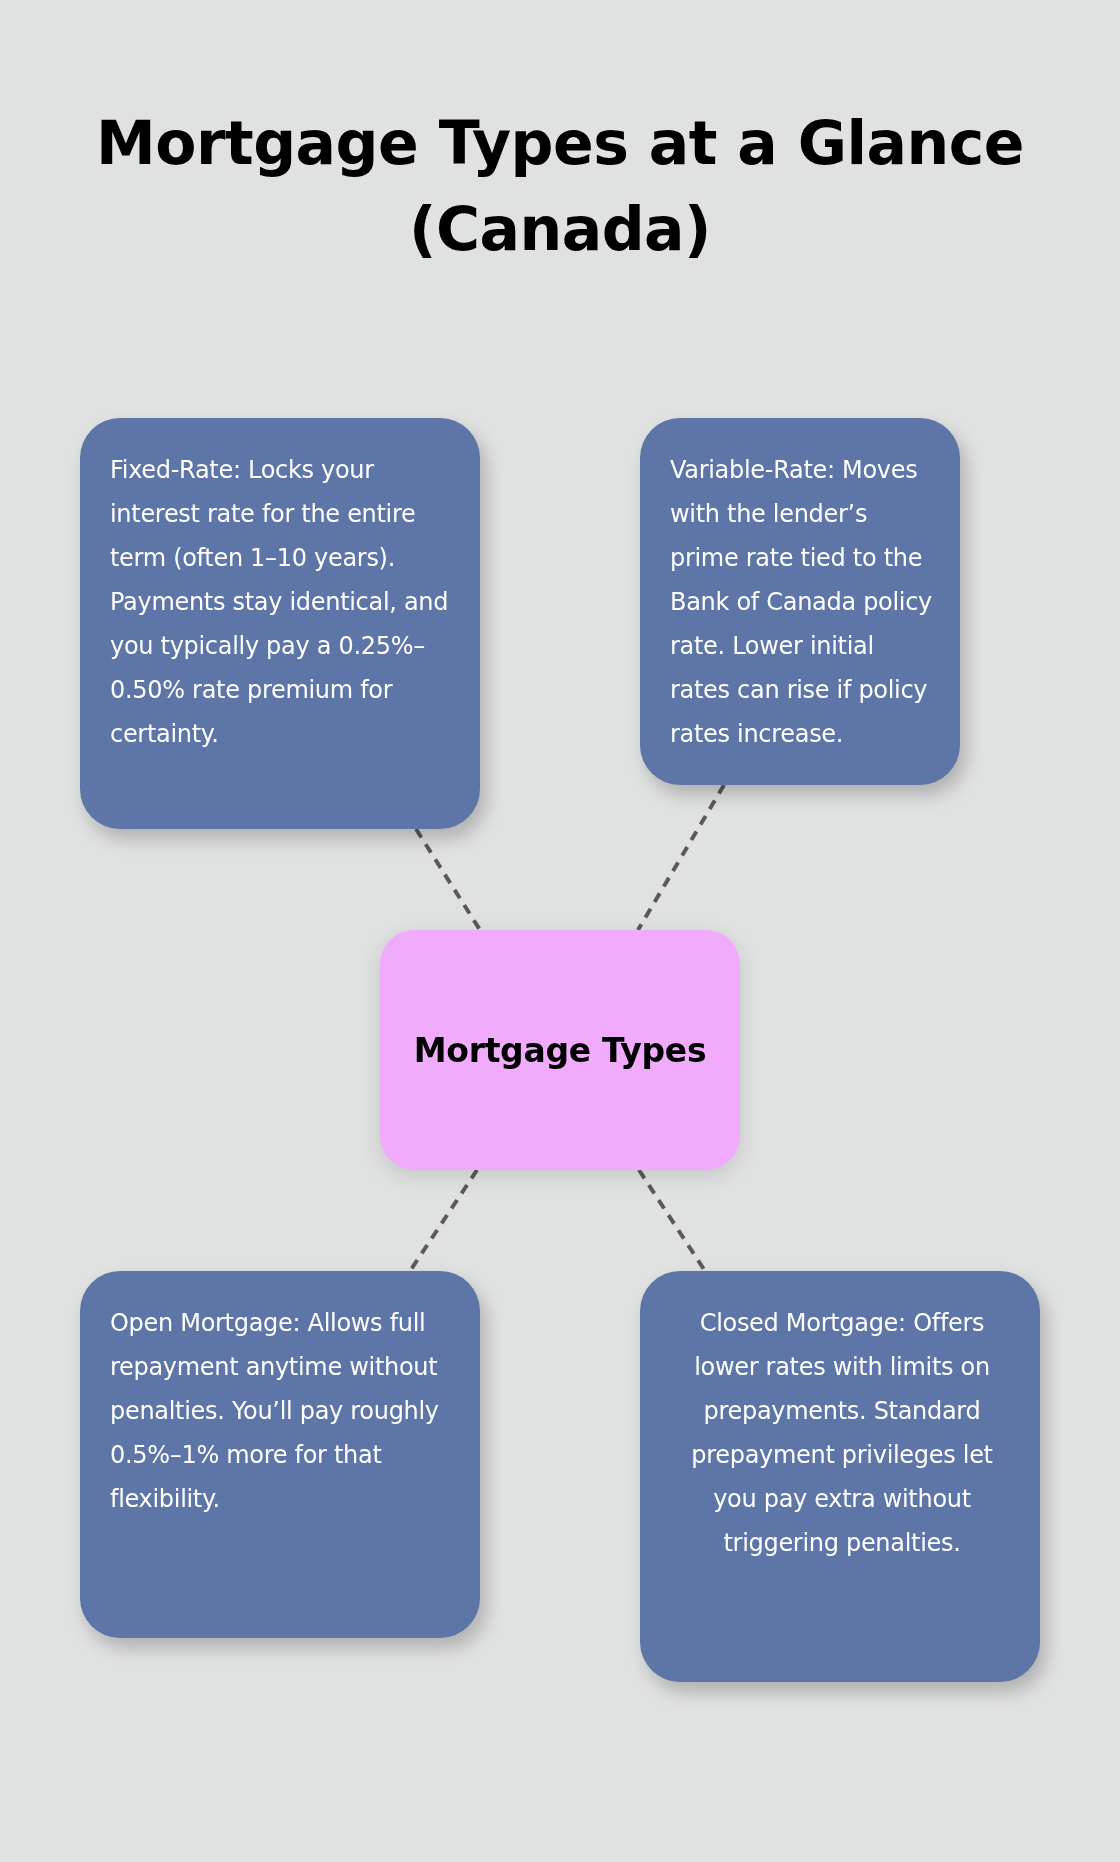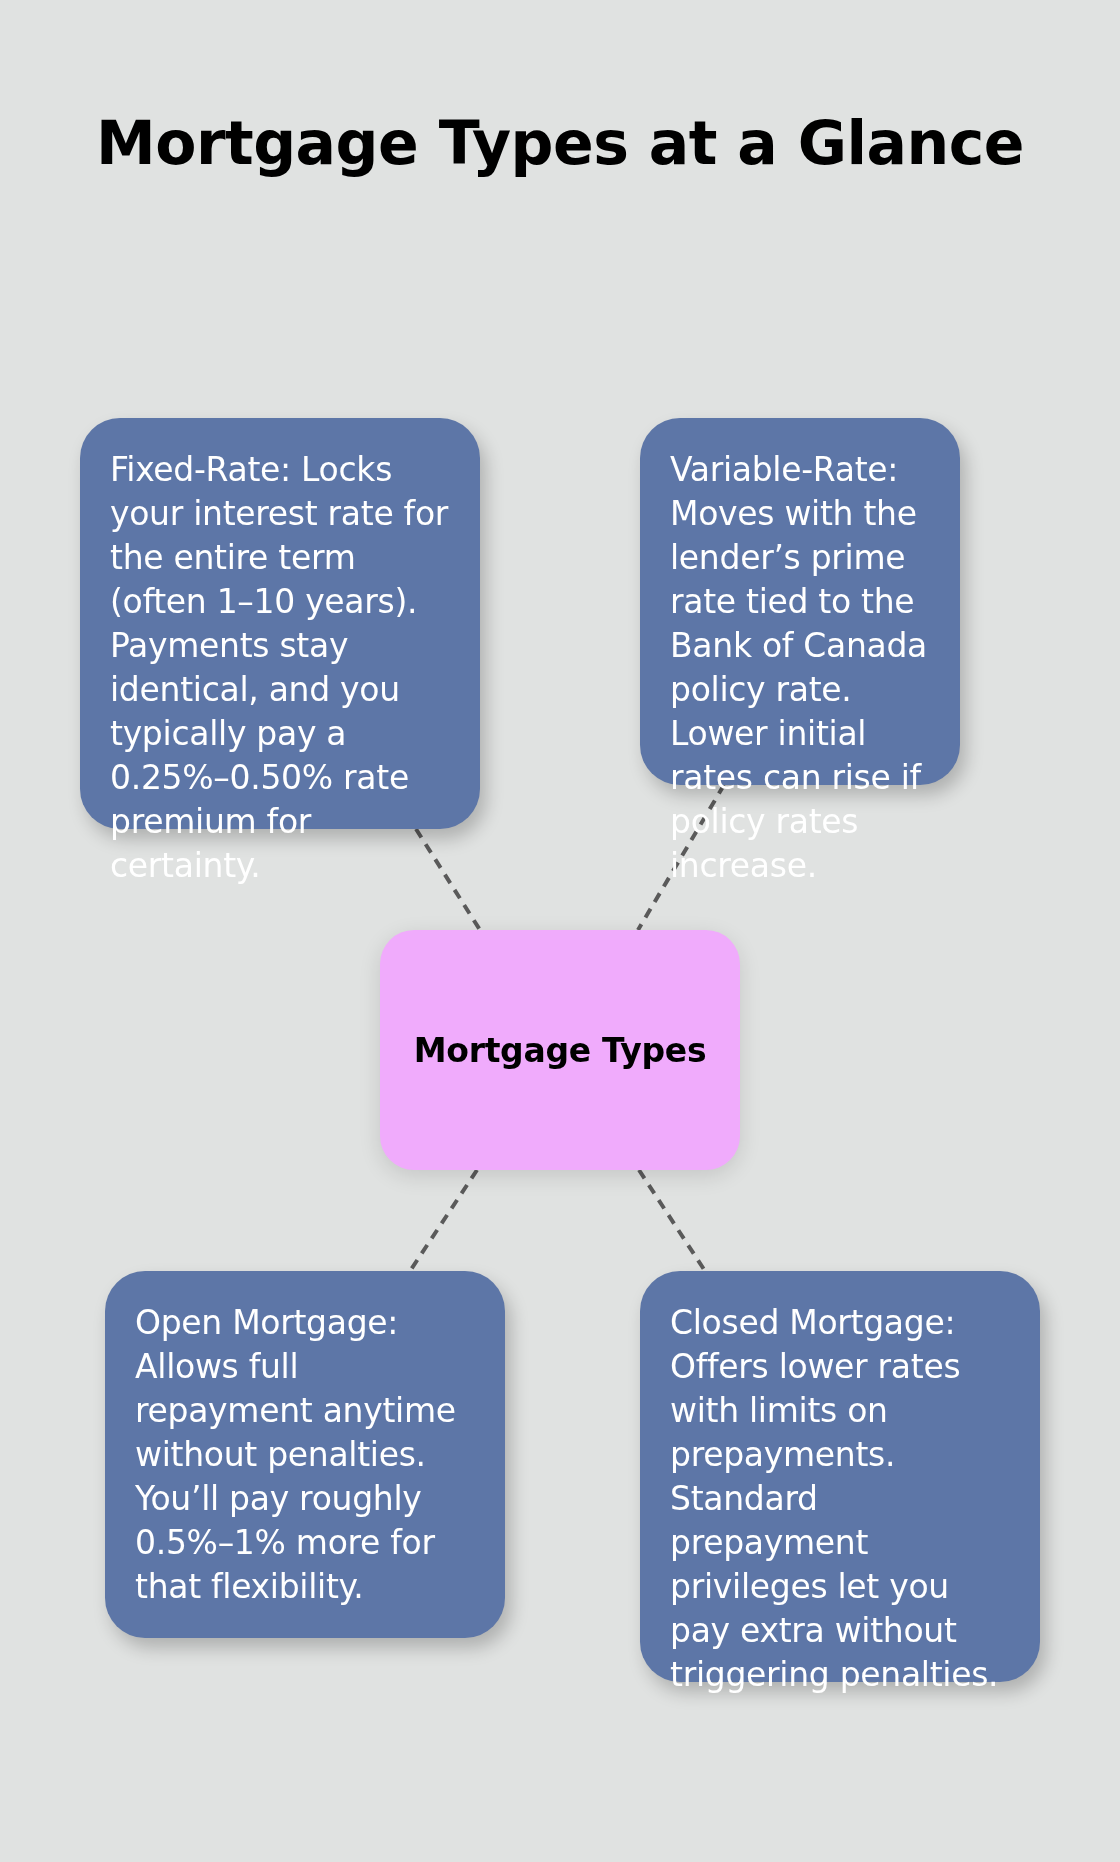--- a/index.html
+++ b/index.html
@@ -8,35 +8,36 @@
     font-family: "DejaVu Sans", "Liberation Sans", sans-serif;
   }
   .title {
     position:absolute; left:0; top:100px; width:1120px; text-align:center;
     font-weight:bold; font-size:60px; line-height:86px; color:#000; letter-spacing:-0.5px;
   }
   .title span { display:block; }
   .lines { position:absolute; left:0; top:0; }
   .card {
     position:absolute; background:#5d76a7; border-radius:40px; box-sizing:border-box;
-    padding:30px 26px 24px 30px; color:#fff; font-size:33px; line-height:44px;
+    padding:30px 26px 24px 30px; color:#fff; font-size:24px; line-height:44px;
     box-shadow: 6px 10px 18px rgba(0,0,0,0.22); letter-spacing:-0.3px;
   }
   .center {
     position:absolute; left:380px; top:930px; width:360px; height:240px;
     background:#f0abfc; border-radius:34px; display:flex; align-items:center; justify-content:center;
     box-shadow: 0 6px 22px rgba(0,0,0,0.12);
     font-weight:bold; font-size:33px; color:#000; letter-spacing:-0.3px;
   }
 </style>
 </head>
 <body>
 
 <h1 class="title" style="margin:0;">
   <span>Mortgage Types at a Glance</span>
+  <span>(Canada)</span>
 </h1>
 
 <svg class="lines" width="1120" height="1862">
   <g stroke="#5a5a5a" stroke-width="4" stroke-dasharray="10 8" fill="none">
     <line x1="416" y1="829" x2="480" y2="930"></line>
     <line x1="724" y1="785" x2="638" y2="930"></line>
     <line x1="477" y1="1170" x2="410" y2="1271"></line>
     <line x1="639" y1="1170" x2="705" y2="1271"></line>
   </g>
 </svg>
@@ -46,19 +47,19 @@
 </div>
 
 <div class="card" style="left:640px; top:418px; width:320px; height:367px;">
   <span>Variable-Rate: Moves with the lender’s prime rate tied to the Bank of Canada policy rate. Lower initial rates can rise if policy rates increase.</span>
 </div>
 
 <div class="center">
   <span>Mortgage Types</span>
 </div>
 
-<div class="card" style="left:80px; top:1271px; width:400px; height:367px;margin-left:25px;">
+<div class="card" style="left:80px; top:1271px; width:400px; height:367px;">
   <span>Open Mortgage: Allows full repayment anytime without penalties. You’ll pay roughly 0.5%–1% more for that flexibility.</span>
 </div>
 
-<div class="card" style="left:640px; top:1271px; width:400px; height:411px;">
+<div class="card" style="left:640px; top:1271px; width:400px; height:411px;text-align:center;">
   <span>Closed Mortgage: Offers lower rates with limits on prepayments. Standard prepayment privileges let you pay extra without triggering penalties.</span>
 </div>
 
 </body></html>

